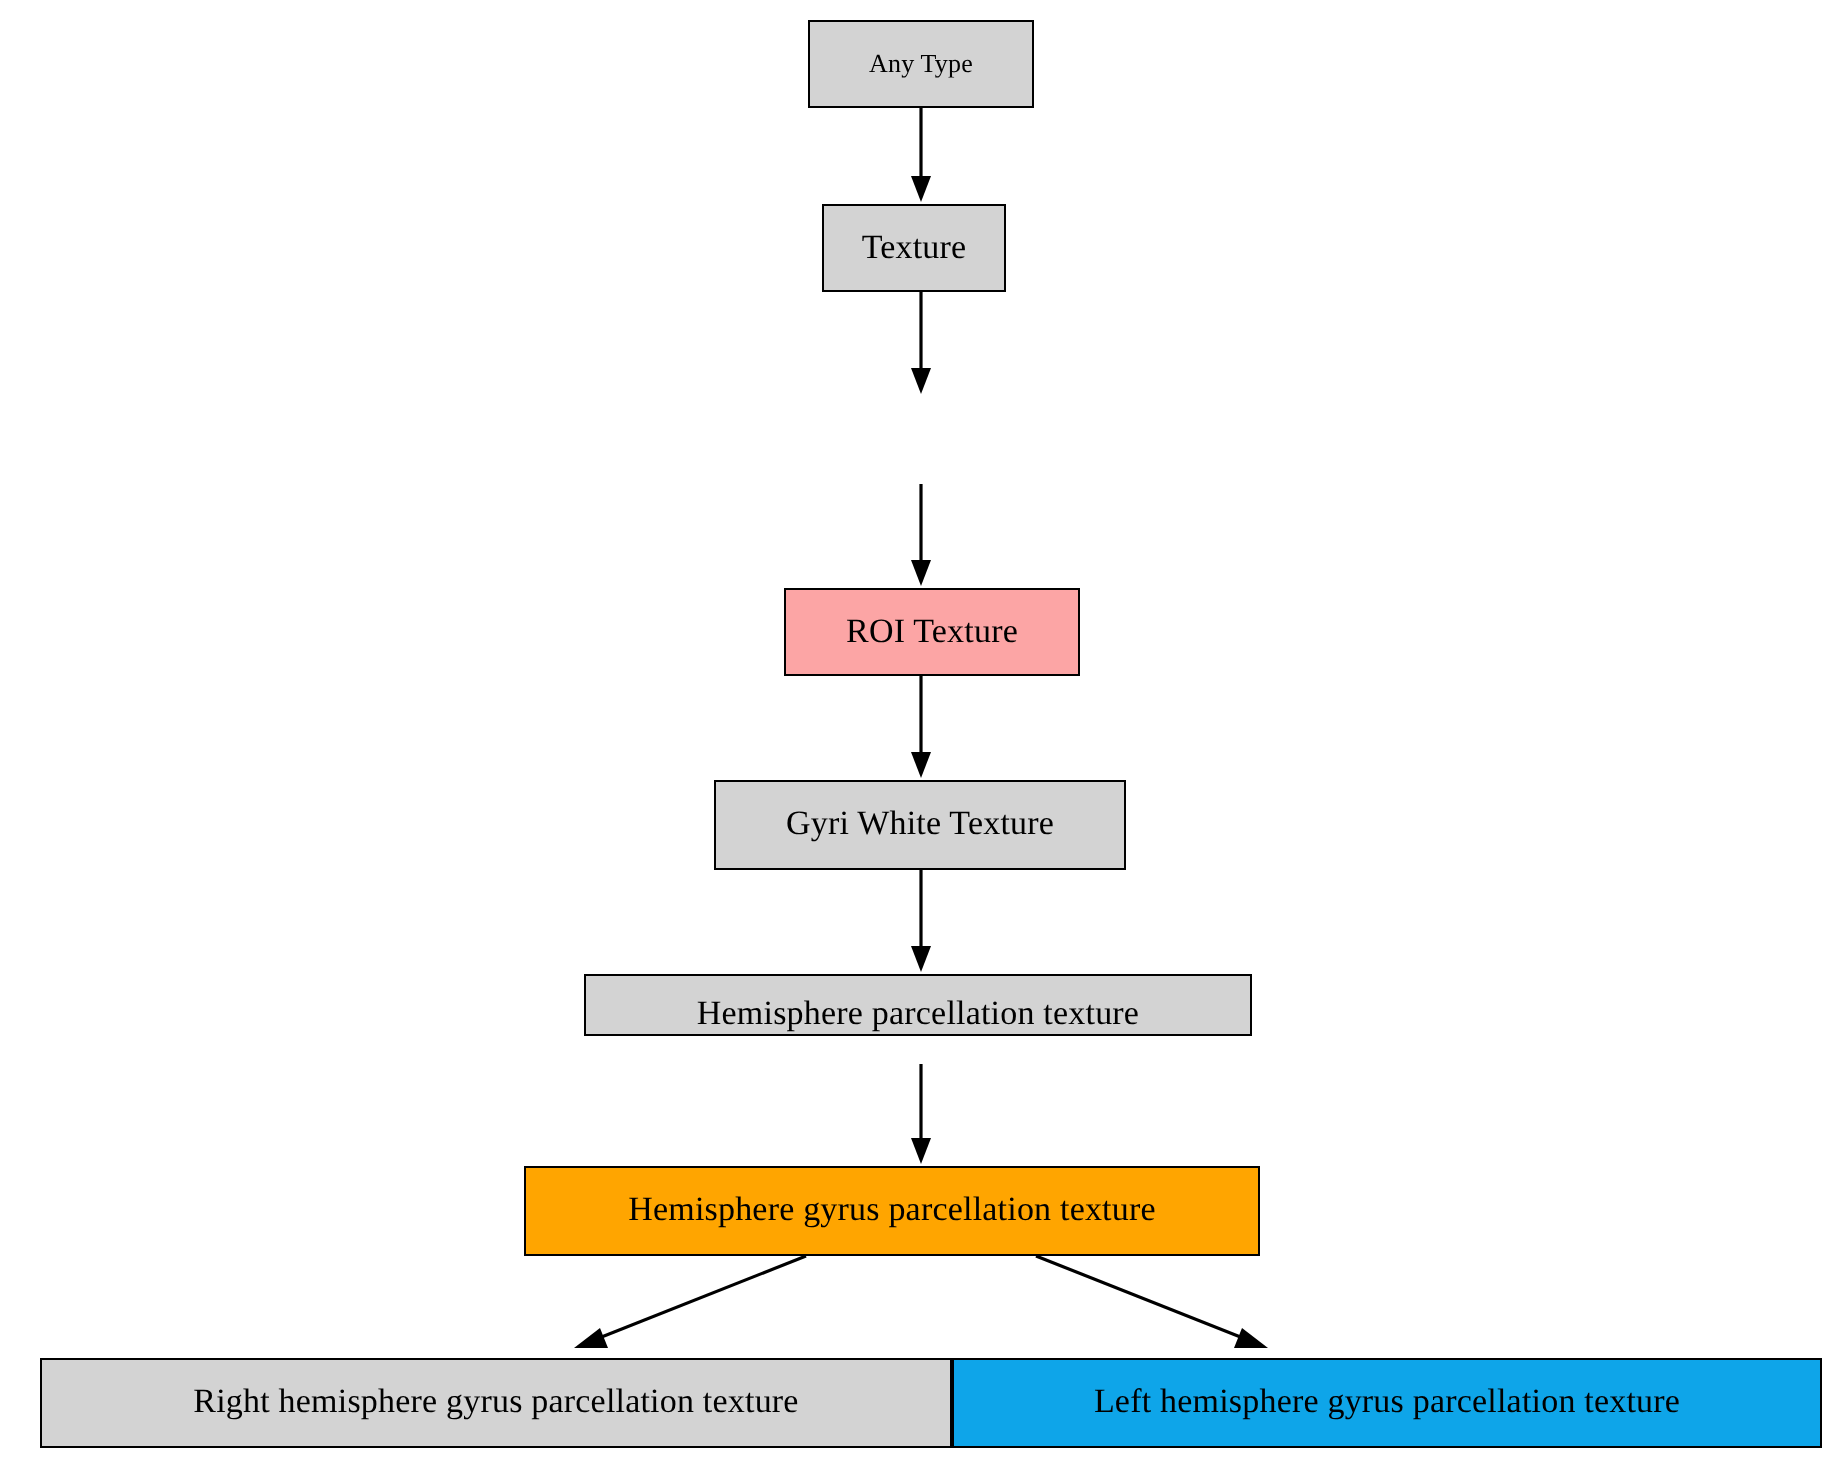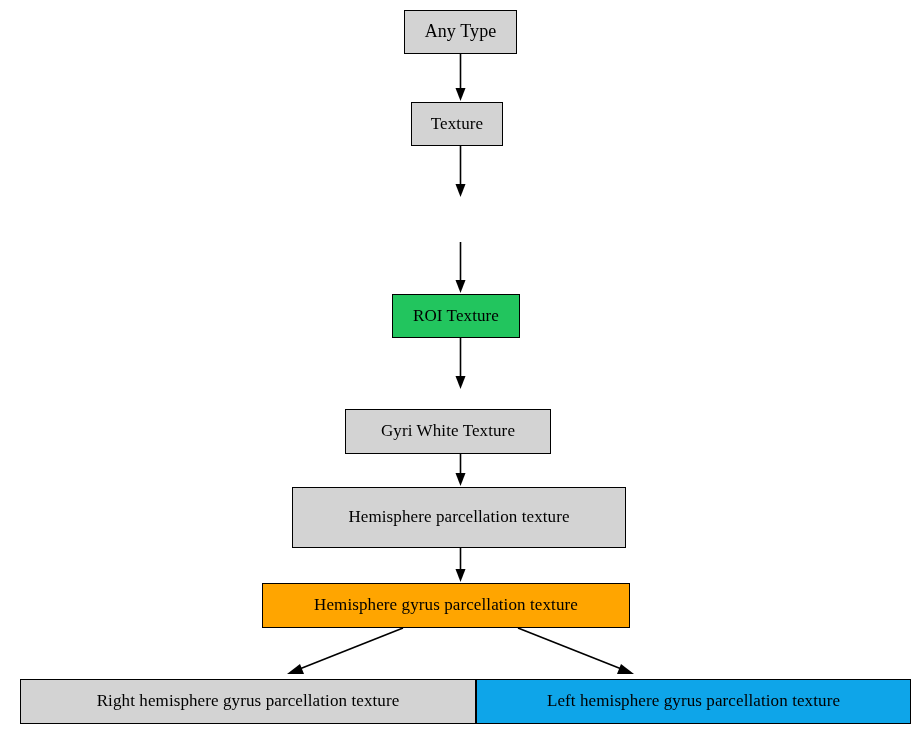--- a/index.html
+++ b/index.html
@@ -85,38 +85,38 @@
       <path d="M403,628 L297,670" stroke="#000000" stroke-width="1.6" fill="none"></path>
       <polygon points="287,674 300,664 304,674" fill="#000000"></polygon>
     </g>
 
     <g>
       <path d="M518,628 L624,670" stroke="#000000" stroke-width="1.6" fill="none"></path>
       <polygon points="634,674 617,674 621,664" fill="#000000"></polygon>
     </g>
   </svg>
 
-  <div class="node" style="left: 404px; top: 10px; width: 113px; height: 44px; background: rgb(211, 211, 211); font-size: 18px; border-color: rgb(0, 0, 0);">
+  <div class="node" style="left: 404px; top: 10px; width: 113px; height: 44px; background: rgb(211, 211, 211); font-size: 13px; border-color: rgb(0, 0, 0);">
     <span class="node-label">Any Type</span>
   </div>
 
   <div class="node" style="left: 411px; top: 102px; width: 92px; height: 44px; background: rgb(211, 211, 211); font-size: 17px; border-color: rgb(0, 0, 0); text-align: center;">
     <span class="node-label">Texture</span>
   </div>
 
 
-  <div class="node" style="left: 392px; top: 294px; width: 128px; height: 44px; background: #22c55e; font-size: 17px; border-color: rgb(0, 0, 0);">
+  <div class="node" style="left: 392px; top: 294px; width: 148px; height: 44px; background: #fca5a5; font-size: 17px; border-color: rgb(0, 0, 0);">
     <span class="node-label">ROI Texture</span>
   </div>
 
-  <div class="node" style="left: 345px; top: 390px; width: 206px; height: 45px; background: rgb(211, 211, 211); font-size: 17px; border-color: rgb(0, 0, 0); margin-top: 19px;">
+  <div class="node" style="left: 357px; top: 390px; width: 206px; height: 45px; background: rgb(211, 211, 211); font-size: 17px; border-color: rgb(0, 0, 0);">
     <span class="node-label">Gyri White Texture</span>
   </div>
 
-  <div class="node" style="left: 292px; top: 487px; width: 334px; height: 61px; background: rgb(211, 211, 211); font-size: 17px; border-color: rgb(0, 0, 0);">
+  <div class="node" style="left: 292px; top: 487px; width: 334px; height: 31px; background: rgb(211, 211, 211); font-size: 17px; border-color: rgb(0, 0, 0); align-items: flex-end;">
     <span class="node-label">Hemisphere parcellation texture</span>
   </div>
 
   <div class="node" style="left: 262px; top: 583px; width: 368px; height: 45px; background: rgb(255, 165, 0); font-size: 17px; border-color: rgb(0, 0, 0);">
     <span class="node-label">Hemisphere gyrus parcellation texture</span>
   </div>
 
   <div class="node" style="left: 20px; top: 679px; width: 456px; height: 45px; background: rgb(211, 211, 211); font-size: 17px; border-color: rgb(0, 0, 0);">
     <span class="node-label">Right hemisphere gyrus parcellation texture</span>
   </div>

